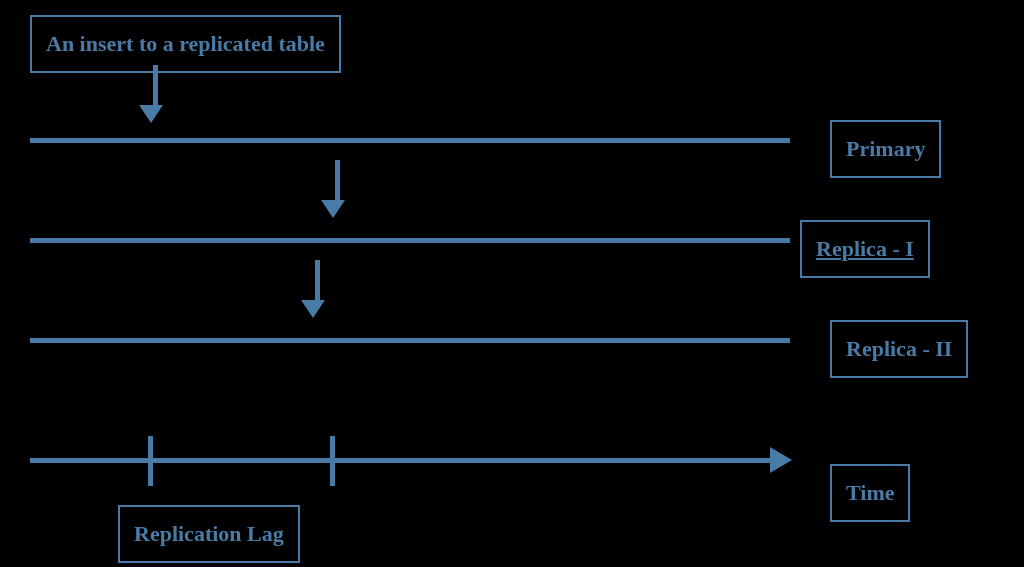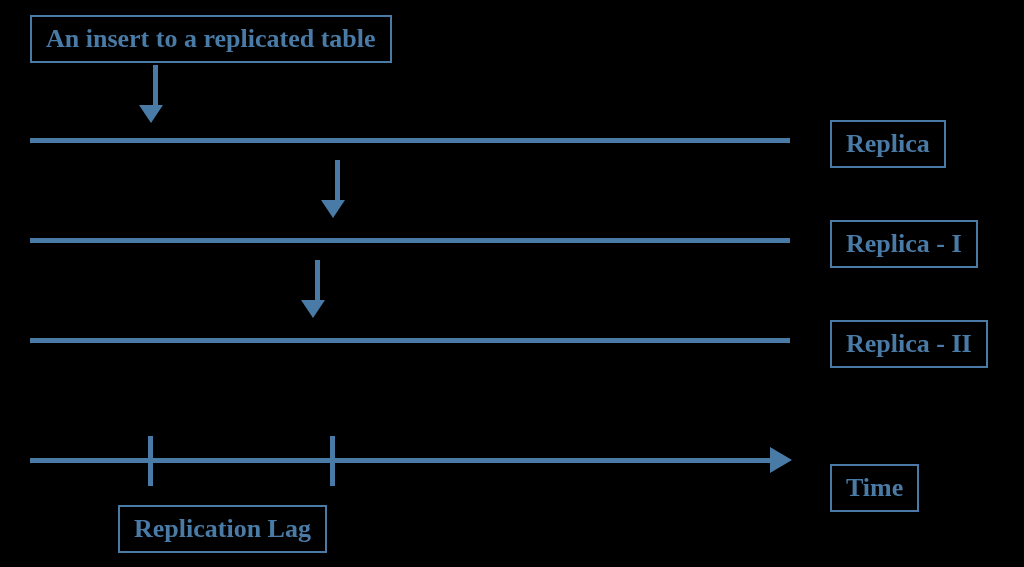--- a/index.html
+++ b/index.html
@@ -12,22 +12,22 @@
       height: 567px;
       background: #000;
       font-family: Georgia, 'Times New Roman', serif;
       position: relative;
     }
     .box {
       position: absolute;
       border: 2px solid #4a7ba6;
       color: #4a7ba6;
       font-weight: bold;
-      padding: 7px 14px;
-      font-size: 26px;
+      padding: 14px 14px;
+      font-size: 22px;
       white-space: nowrap;
     }
     .timeline {
       position: absolute;
       height: 5px;
       background: #4a7ba6;
       left: 30px;
       width: 760px;
     }
     .arrow-down {
@@ -81,29 +81,29 @@
 <body>
 
 <div class="box" style="left:30px; top:15px;">An insert to a replicated table</div>
 
 <div class="arrow-down" style="left:148px; top:65px;">
   <div class="arrow-shaft"></div>
   <div class="arrow-head"></div>
 </div>
 
 <div class="timeline" style="top:138px;"></div>
-<div class="box" style="left:830px; top:120px;">Replica</div>
+<div class="box" style="left:830px; top:120px;">Primary</div>
 
 <div class="arrow-down" style="left:330px; top:160px;">
   <div class="arrow-shaft"></div>
   <div class="arrow-head"></div>
 </div>
 
 <div class="timeline" style="top:238px;"></div>
-<div class="box" style="left:830px; top:220px;">Replica - I</div>
+<div class="box" style="left:800px; top:220px;text-decoration:underline;">Replica - I</div>
 
 <div class="arrow-down" style="left:310px; top:260px;">
   <div class="arrow-shaft"></div>
   <div class="arrow-head"></div>
 </div>
 
 <div class="timeline" style="top:338px;"></div>
 <div class="box" style="left:830px; top:320px;text-align:right;">Replica - II</div>
 
 <div class="time-axis">

